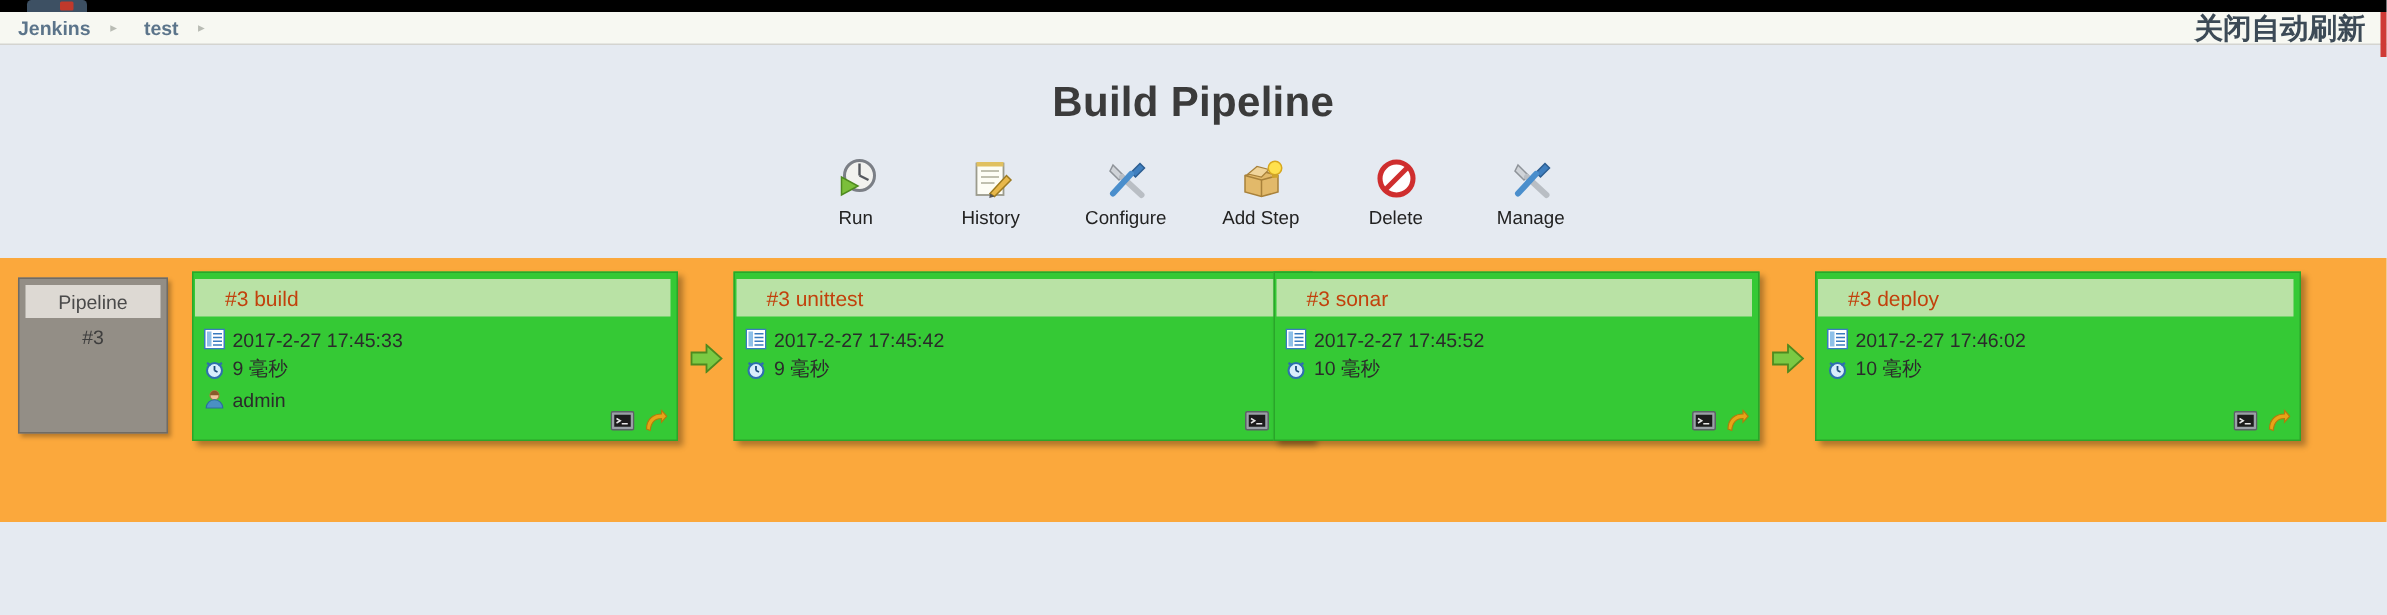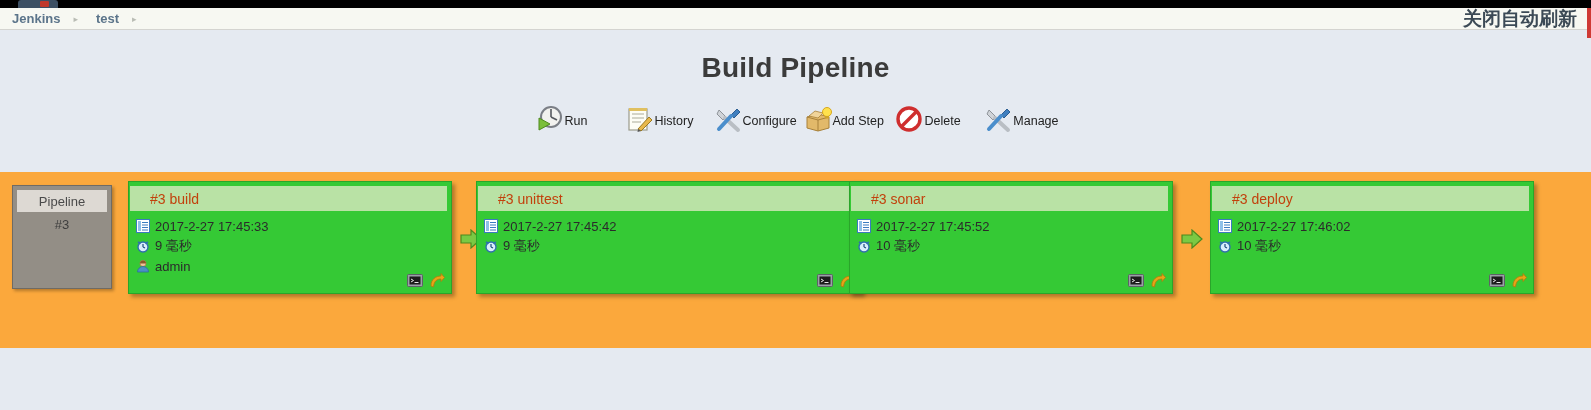--- a/index.html
+++ b/index.html
@@ -69,21 +69,21 @@
 
   
   .toolbar {
     position: absolute; left: 0; top: 103px;
     width: 1591px;
     display: flex; justify-content: center;
     gap: 14px;
   }
   .tool {
     width: 76px;
-    display: flex; flex-direction: row;
+    display: flex; flex-direction: column;
     align-items: center; cursor: pointer;
     text-decoration: none;
   }
   .tool-icon {
     width: 32px; height: 32px;
     display: flex; align-items: center; justify-content: center;
   }
   .tool-label {
     margin-top: 3px;
     font-size: 12.5px; color: #222;
@@ -322,21 +322,21 @@
         </svg>
       </span>
       <span class="action-icon">
         <svg width="16" height="16" viewBox="0 0 16 16">
           <path d="M2 13 C2 6 7 3 12 3 L12 0.5 L15.5 4.5 L12 8.5 L12 6 C8 6 5 8 4.5 14 Z" fill="#e8a317" stroke="#b07c0c" stroke-width="0.8"></path>
         </svg>
       </span>
     </div>
   </div>
 
-  <div class="card" style="left:476px;width:386px">
+  <div class="card" style="left:489px;width:386px">
     <div class="card-header">#3 unittest</div>
     <div class="card-rows">
       <div class="card-row">
         <span class="row-icon">
           <svg width="14" height="14" viewBox="0 0 14 14">
             <rect x="0.5" y="0.5" width="13" height="13" fill="#fff" stroke="#3a7bbf" stroke-width="1"></rect>
             <rect x="2" y="2" width="3" height="10" fill="#8fc0e8"></rect>
             <line x1="6" y1="3.5" x2="12" y2="3.5" stroke="#3a7bbf" stroke-width="1"></line>
             <line x1="6" y1="6" x2="12" y2="6" stroke="#3a7bbf" stroke-width="1"></line>
             <line x1="6" y1="8.5" x2="12" y2="8.5" stroke="#3a7bbf" stroke-width="1"></line>

